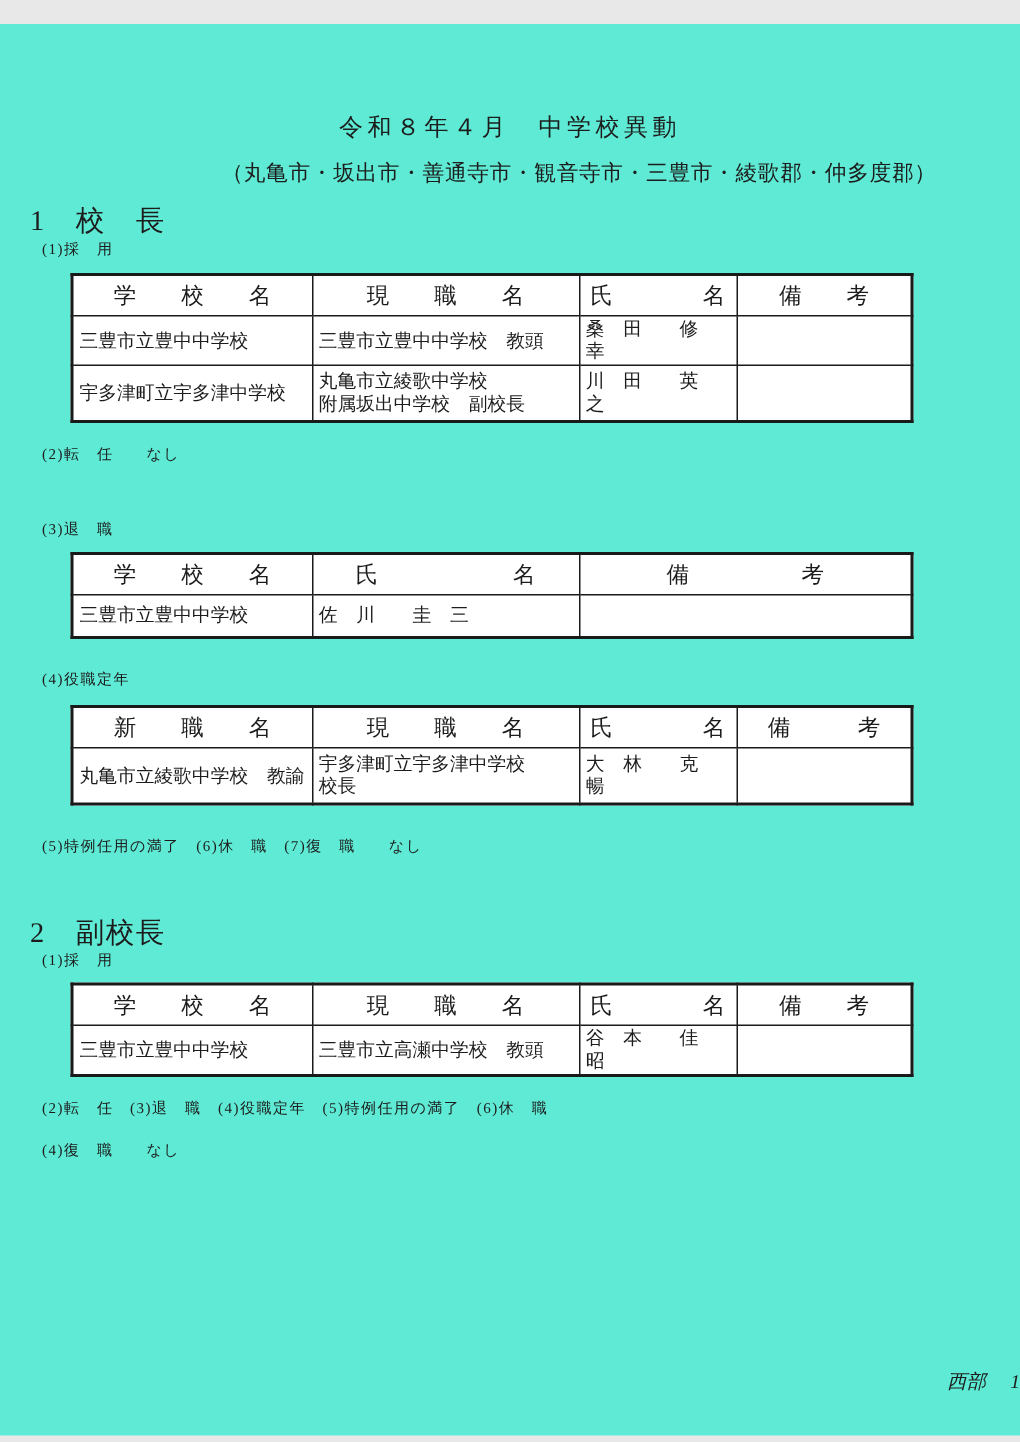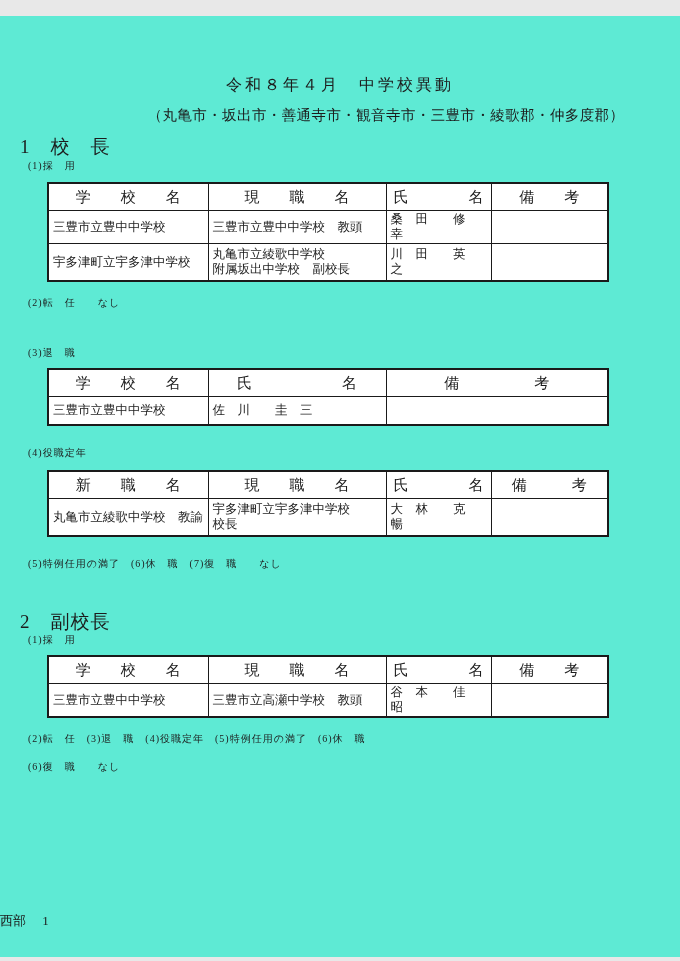--- a/index.html
+++ b/index.html
@@ -61,22 +61,23 @@
     padding-left: 4px;
     white-space: pre-line;
     line-height: 15px;
   }
   td.name-cell { padding-left: 5px; }
   td.name-center { text-align: center; padding-left: 0; }
   .row-single td { height: 25px; }
   .row-double td { height: 34px; }
   .page-footer {
     top: 896px; left: 0; width: 680px;
-    text-align: left;
+    text-align: right;
     font-size: 13px;
+    font-style: italic;
   }
 </style>
 </head>
 <body>
 
 <div class="page">
 
   <div class="abs doc-title">令和８年４月　中学校異動</div>
   <div class="abs doc-subtitle">（丸亀市・坂出市・善通寺市・観音寺市・三豊市・綾歌郡・仲多度郡）</div>
 
@@ -184,17 +185,17 @@
       <tr class="row-single">
         <td>三豊市立豊中中学校</td>
         <td>三豊市立高瀬中学校　教頭</td>
         <td class="name-cell">谷　本　　佳　昭</td>
         <td></td>
       </tr>
     </tbody>
   </table>
 
   <div class="abs label-line" style="top:716px; left:28px;">(2)転　任　(3)退　職　(4)役職定年　(5)特例任用の満了　(6)休　職</div>
-  <div class="abs label-line" style="top:744px; left:28px;">(6)復　職　　なし</div>
+  <div class="abs label-line" style="top:744px; left:28px;">(4)復　職　　なし</div>
 
   <div class="abs page-footer">西部　 1</div>
 
 </div>
 
 </body></html>

